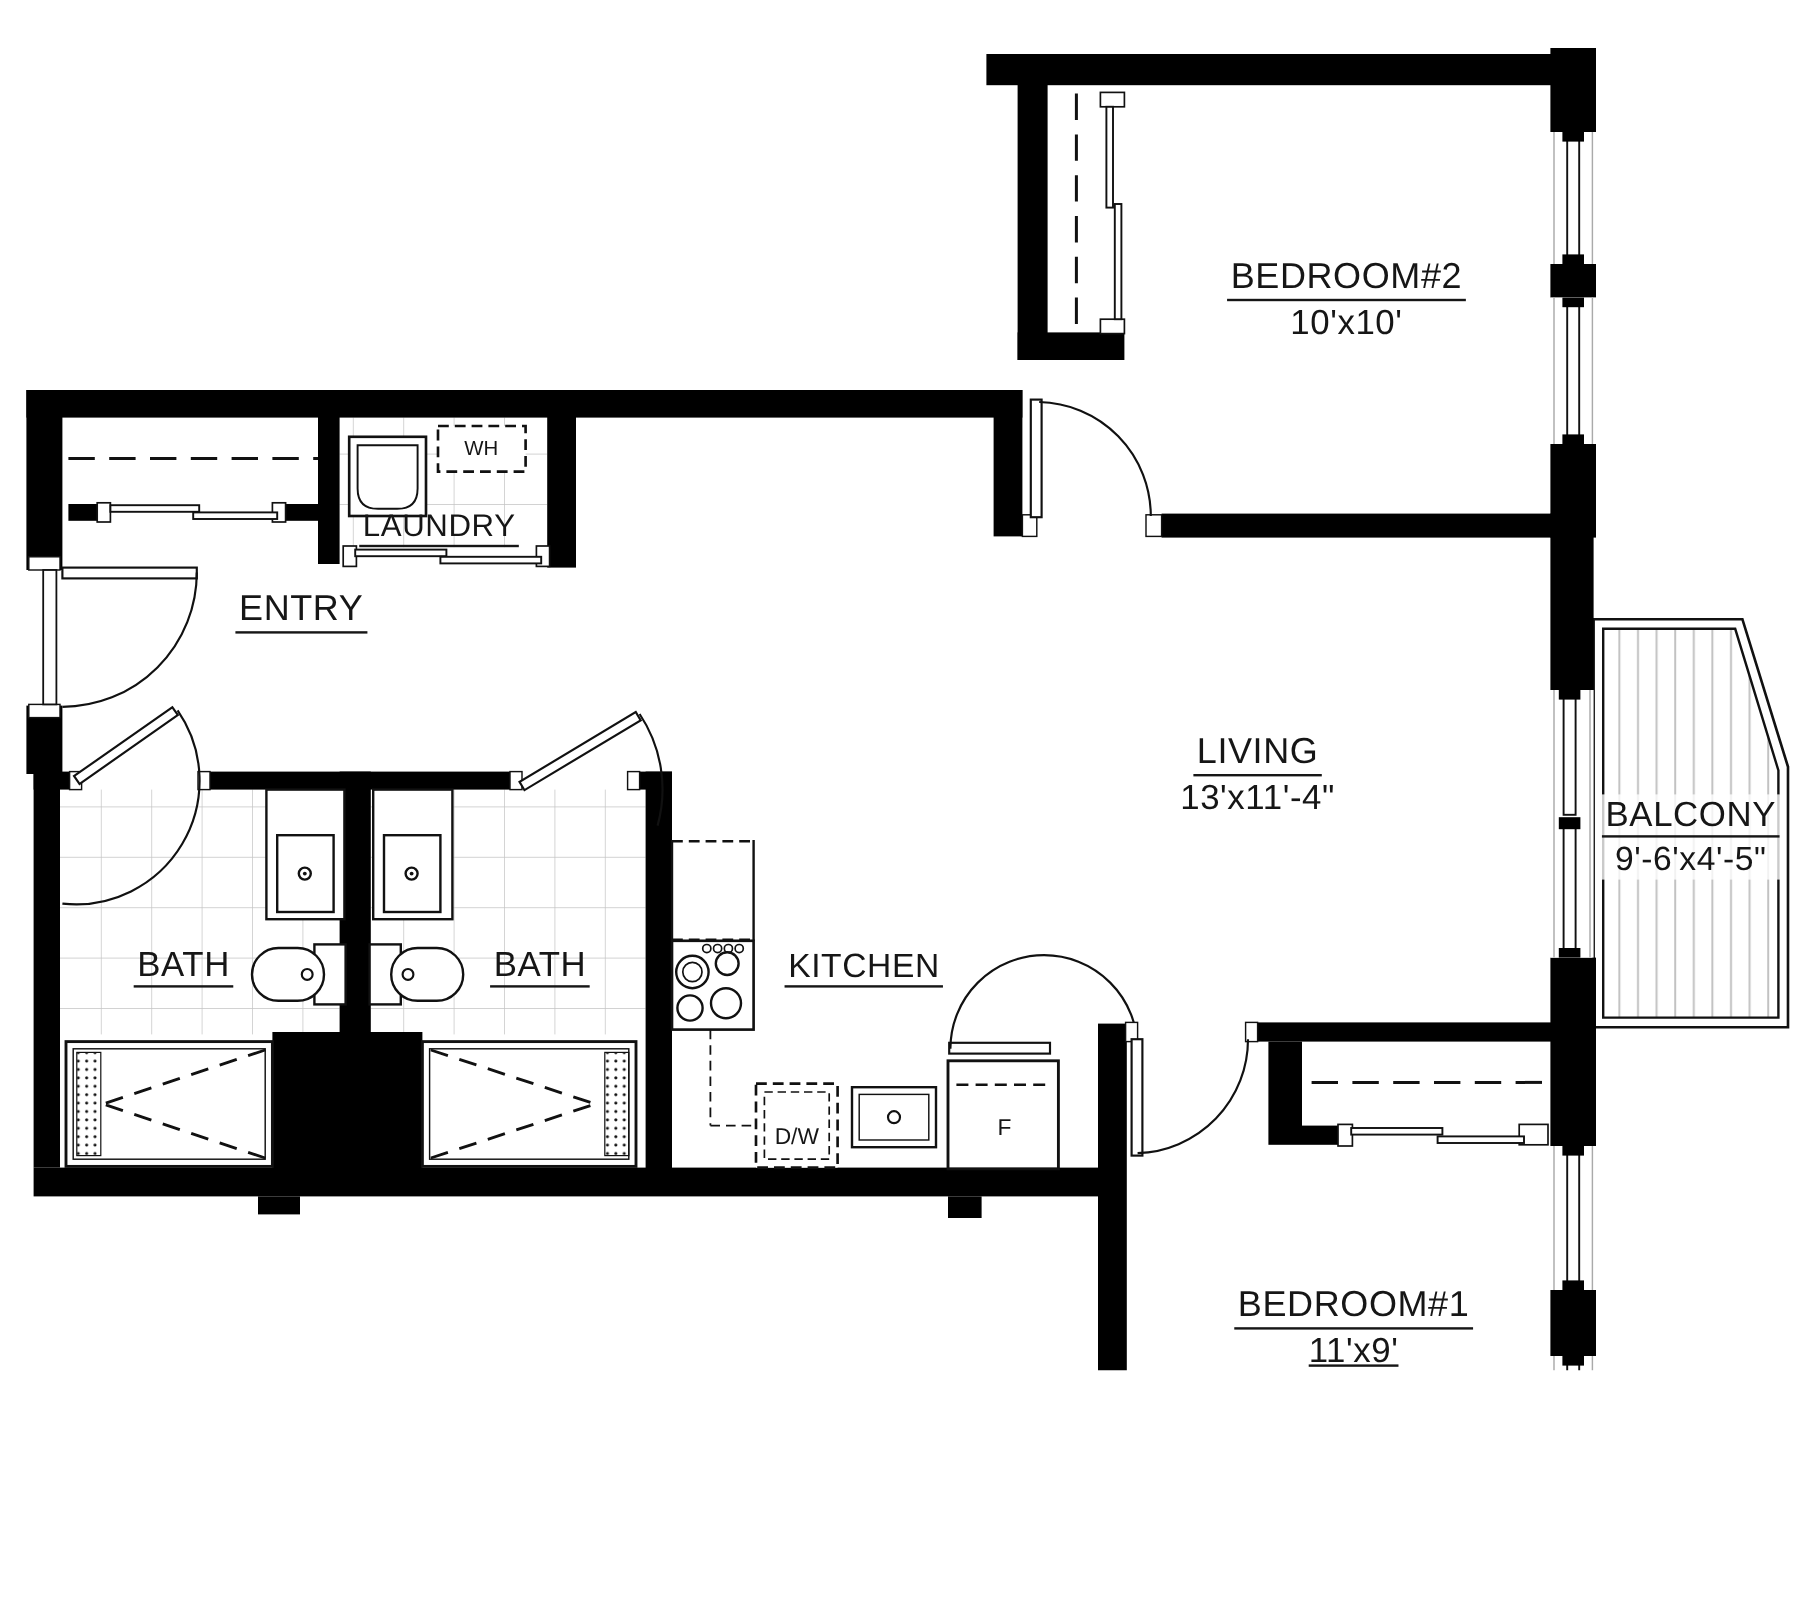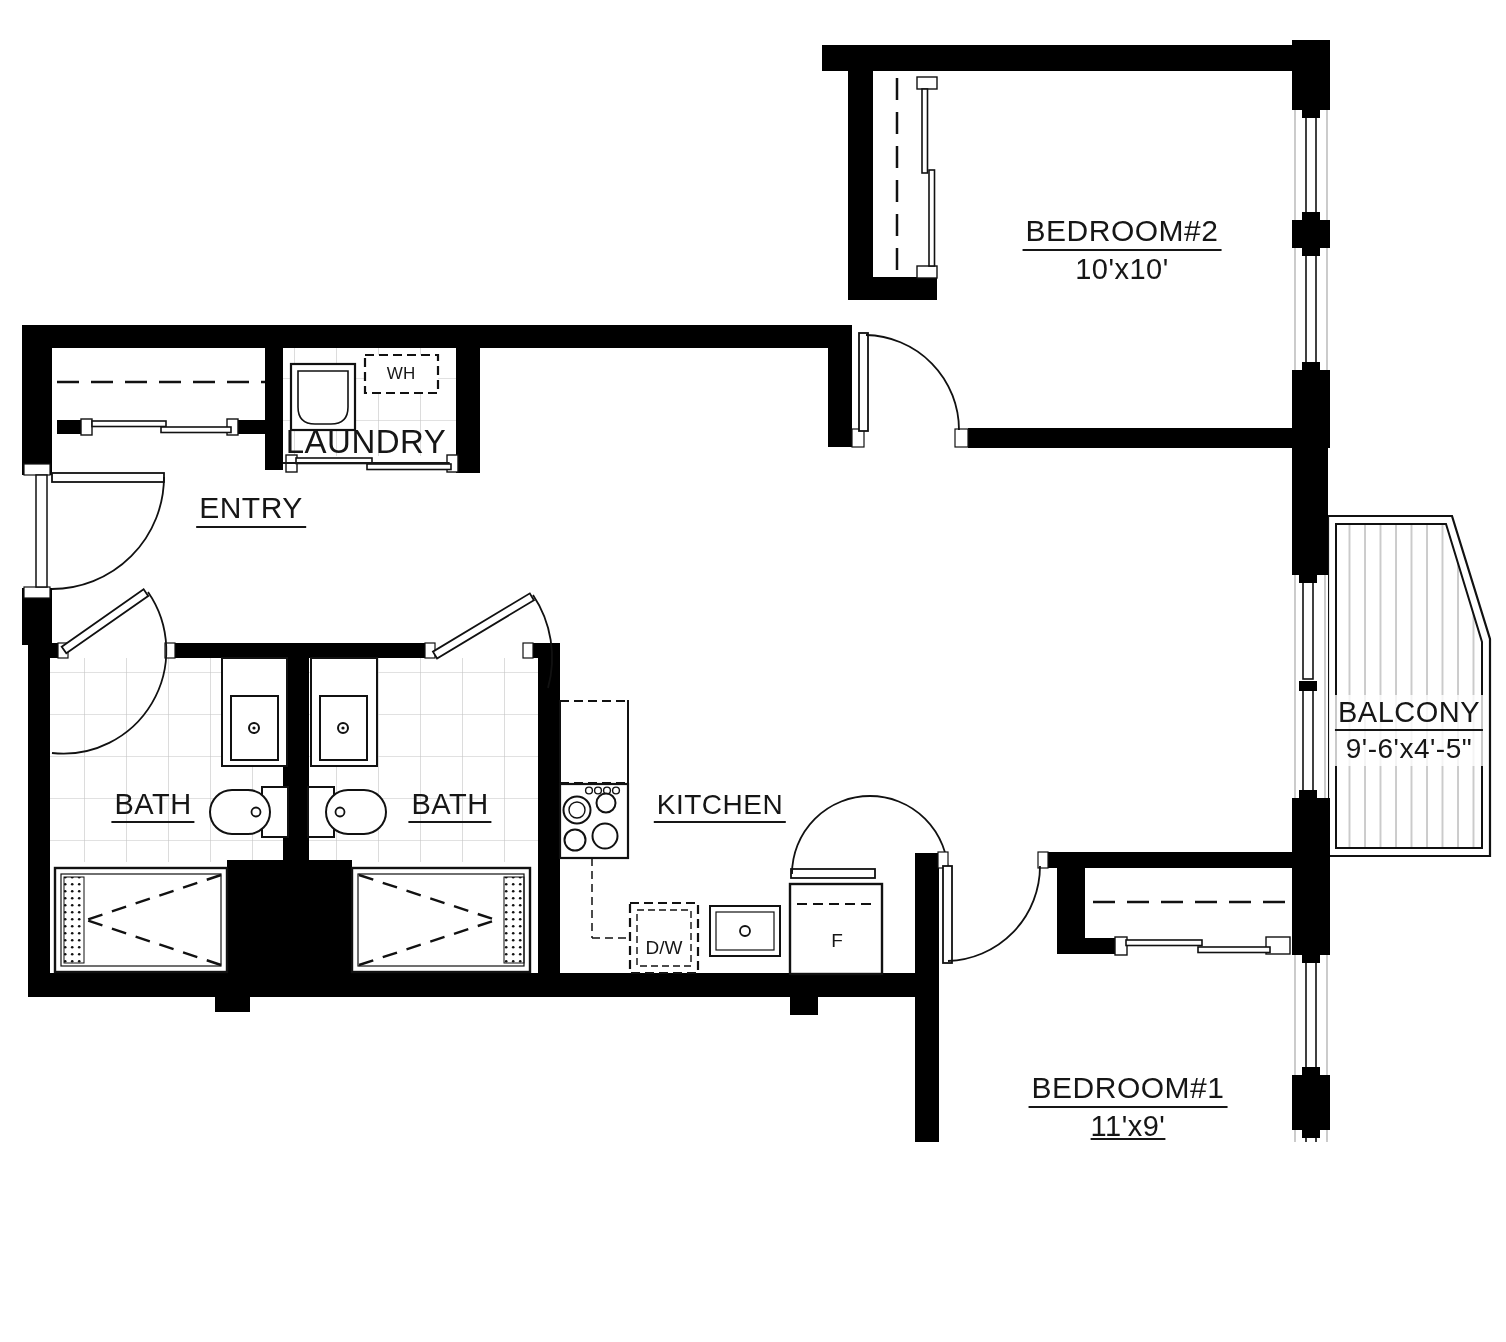--- a/index.html
+++ b/index.html
@@ -4,24 +4,24 @@
 <style>
   html,body{margin:0;padding:0;background:#ffffff;}
   .stage{position:relative;width:1506px;height:1142px;background:#fff;overflow:hidden;
          font-family:"Liberation Sans", sans-serif;}
   .plan-svg{position:absolute;left:0;top:0;}
   .room-label{position:absolute;transform:translateX(-50%);text-align:center;color:#161616;
               line-height:1.12;white-space:nowrap;}
   .room-name{display:inline-block;border-bottom:2.5px solid #161616;padding:0 3px 1px 3px;
              letter-spacing:0.5px;}
   .room-dims{display:block;margin-top:2px;letter-spacing:0.5px;}
-  .fs30{font-size:30px;} .fs29{font-size:29px;} .fs28{font-size:28px;} .fs27{font-size:33px;}
+  .fs30{font-size:30px;} .fs29{font-size:29px;} .fs28{font-size:28px;} .fs27{font-size:26px;}
   .fs22{font-size:17px;} .fs19{font-size:19px;text-align:center;}
   .tag{position:absolute;transform:translate(-50%,-50%);color:#161616;white-space:nowrap;}
-  .balcony-label{background:rgba(255,255,255,0.78);padding:1px 4px;margin-top:33px;}
+  .balcony-label{background:rgba(255,255,255,0.78);padding:1px 4px;}
 </style>
 </head>
 <body>
 
 <div class="stage">
 
 <svg class="plan-svg" width="1506" height="1342" viewBox="0 0 1506 1342">
   <defs>
     <pattern id="tile" width="42" height="42" patternUnits="userSpaceOnUse">
       <path d="M42 0H0V42" fill="none" stroke="#c4c4c4" stroke-width="1.2"></path>
@@ -269,20 +269,24 @@
       <path d="M797 904 H875" fill="none" stroke-width="2" stroke-dasharray="10 6"></path>
     </g>
   </g>
 </svg>
 
 <div class="room-label fs30" style="left:1122px;top:214px;">
   <span class="room-name">BEDROOM#2</span>
   <span class="room-dims fs29">10'x10'</span>
 </div>
 
+<div class="room-label fs30" style="left:1048px;top:610px;">
+  <span class="room-name">LIVING</span>
+  <span class="room-dims fs29">13'x11'-4"</span>
+</div>
 
 <div class="room-label fs29 balcony-label" style="left:1409px;top:662px;">
   <span class="room-name">BALCONY</span>
   <span class="room-dims fs28">9'-6'x4'-5"</span>
 </div>
 
 <div class="room-label fs30" style="left:251px;top:491px;">
   <span class="room-name">ENTRY</span>
 </div>
 

